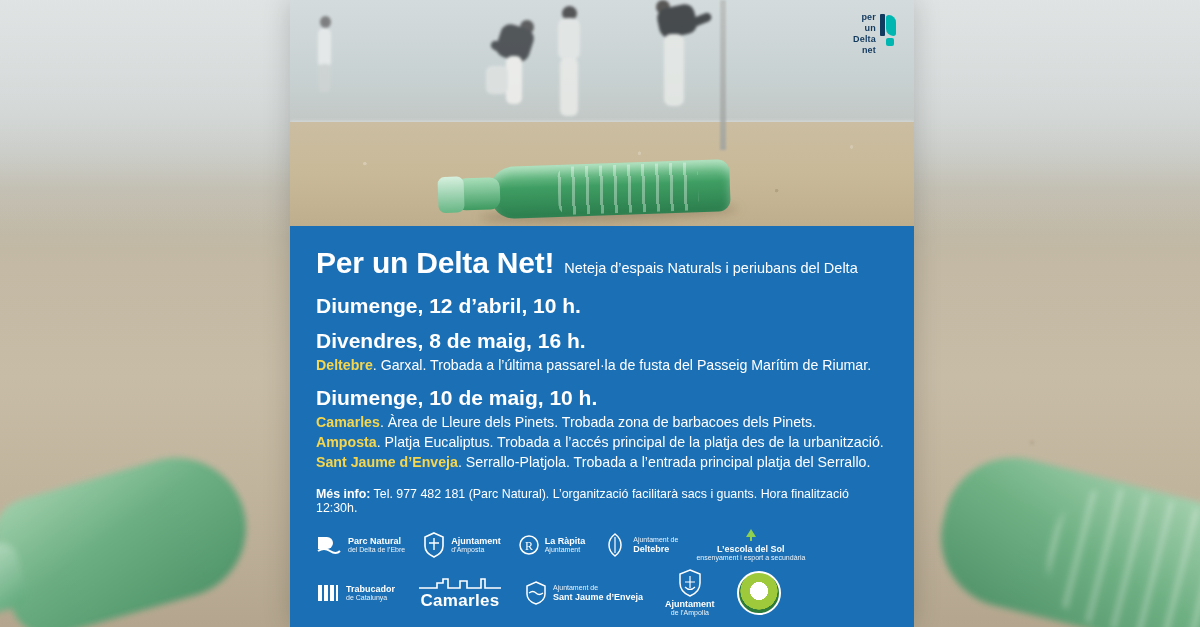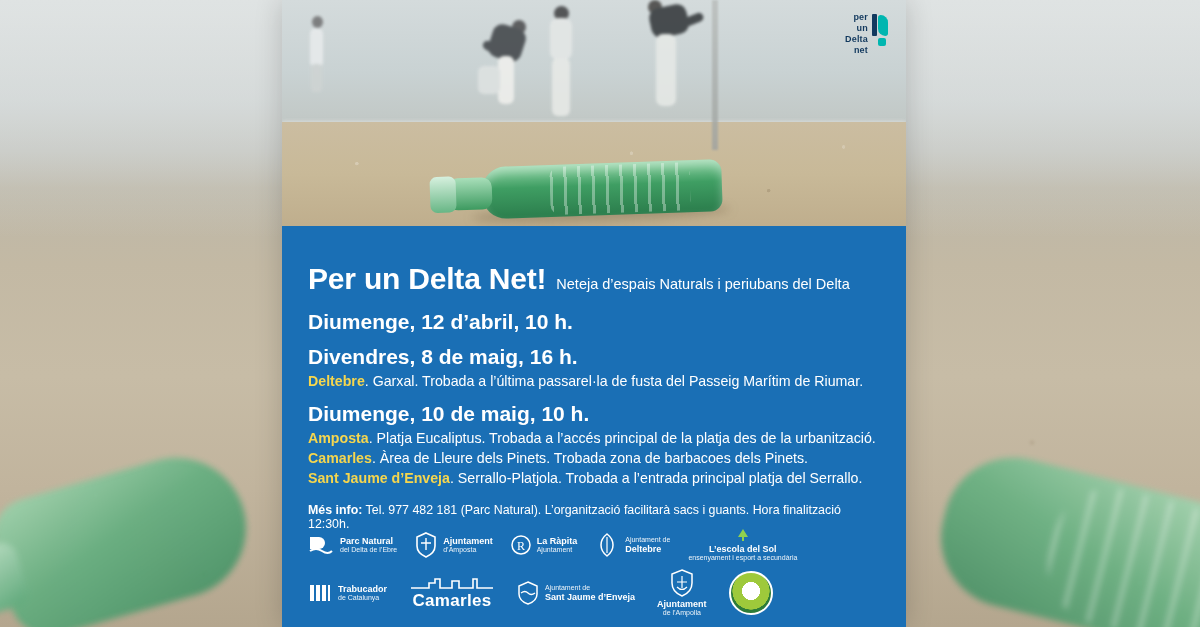--- a/index.html
+++ b/index.html
@@ -101,21 +101,21 @@
     position: absolute;
     right: 30px; top: 46px;
     width: 180px; height: 138px;
     background: repeating-linear-gradient(90deg, rgba(255,255,255,.28) 0 6px, rgba(255,255,255,0) 6px 26px);
     border-radius: 60px;
   }
 
   
   .poster {
     position: absolute;
-    left: 282px;
+    left: 290px;
     top: 0;
     width: 624px;
     height: 627px;
     box-shadow: 0 0 26px rgba(0,0,0,.18);
     overflow: hidden;
     background: #701a75;
   }
 
   
   .photo {
@@ -284,21 +284,21 @@
     position: absolute;
     left: 6px; top: 24px;
     width: 8px; height: 8px;
     background: #00b6b0;
     border-radius: 2px;
   }
 
   
   .panel {
     position: relative;
-    padding: 36px 26px 8px 26px;
+    padding: 20px 26px 8px 26px;
     background: #1a6fb5;
     color: #ffffff;
     height: 401px;
     box-sizing: border-box;
   }
   .title-row {
     display: flex;
     align-items: baseline;
     gap: 10px;
     margin-bottom: 14px;
@@ -480,24 +480,24 @@
       <div class="block">
         <div class="block-date">Divendres, 8 de maig, 16 h.</div>
         <div class="line">
           <span class="town">Deltebre</span><span>. Garxal. Trobada a l’última passarel·la de fusta del Passeig Marítim de Riumar.</span>
         </div>
       </div>
 
       <div class="block">
         <div class="block-date">Diumenge, 10 de maig, 10 h.</div>
         <div class="line">
+          <span class="town">Camarles</span><span>. Àrea de Lleure dels Pinets. Trobada zona de barbacoes dels Pinets.</span>
+        </div>
+        <div class="line">
           <span class="town">Amposta</span><span>. Platja Eucaliptus. Trobada a l’accés principal de la platja des de la urbanització.</span>
-        </div>
-        <div class="line">
-          <span class="town">Camarles</span><span>. Àrea de Lleure dels Pinets. Trobada zona de barbacoes dels Pinets.</span>
         </div>
         <div class="line">
           <span class="town">Sant Jaume d’Enveja</span><span>. Serrallo-Platjola. Trobada a l’entrada principal platja del Serrallo.</span>
         </div>
       </div>
 
       <div class="more">
         <b>Més info:</b><span> Tel. 977 482 181 (Parc Natural). L’organització facilitarà sacs i guants. Hora finalització 12:30h.</span>
       </div>
 

